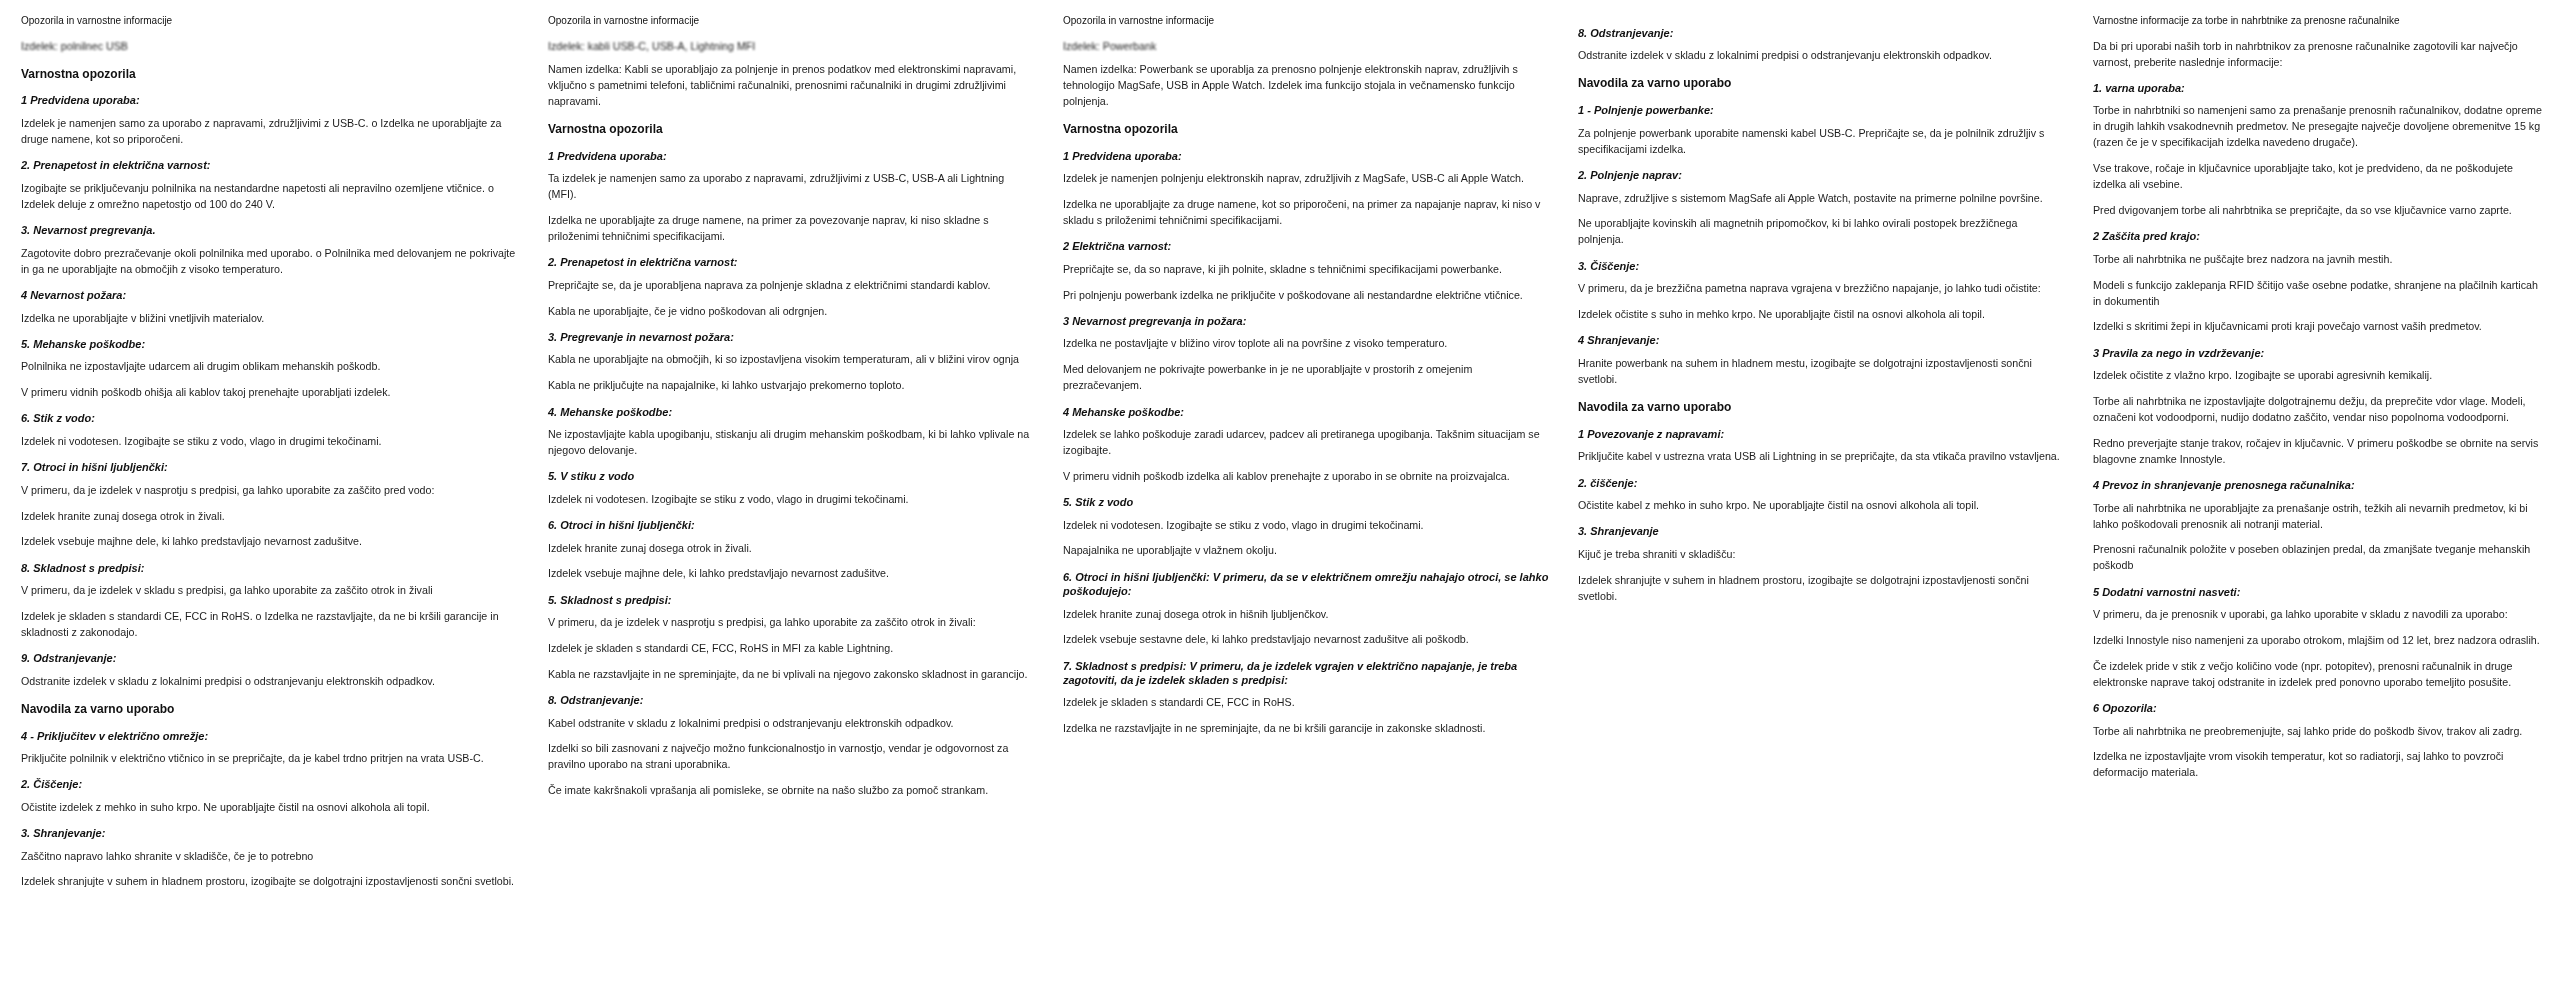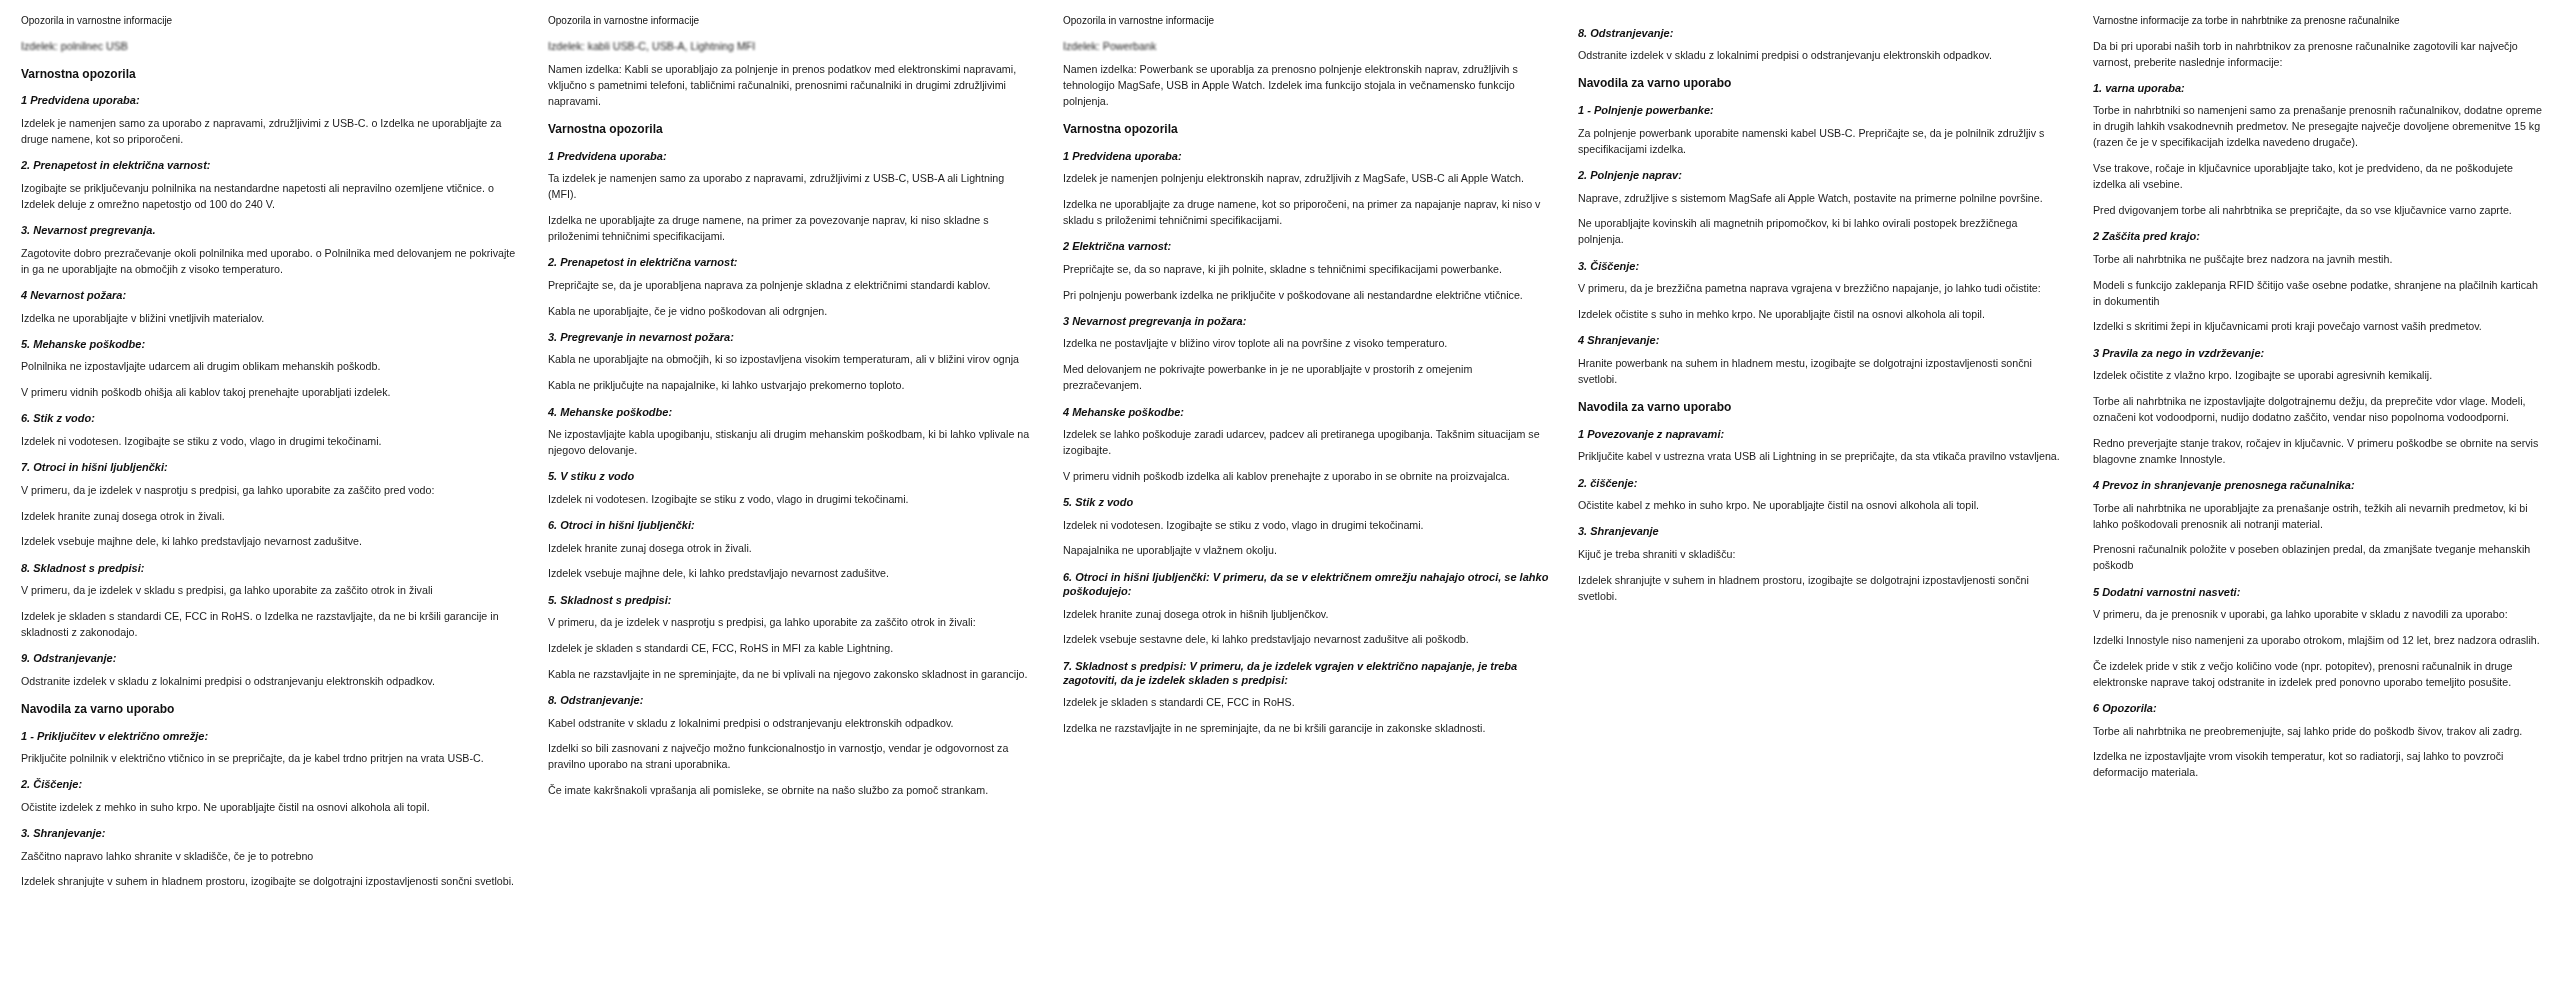--- a/index.html
+++ b/index.html
@@ -99,21 +99,21 @@
       <h3 class="sub">7. Otroci in hišni ljubljenčki:</h3>
       <p class="para blurry">V primeru, da je izdelek v nasprotju s predpisi, ga lahko uporabite za zaščito pred vodo:</p>
       <p class="para">Izdelek hranite zunaj dosega otrok in živali.</p>
       <p class="para">Izdelek vsebuje majhne dele, ki lahko predstavljajo nevarnost zadušitve.</p>
       <h3 class="sub">8. Skladnost s predpisi:</h3>
       <p class="para">V primeru, da je izdelek v skladu s predpisi, ga lahko uporabite za zaščito otrok in živali</p>
       <p class="para">Izdelek je skladen s standardi CE, FCC in RoHS. o Izdelka ne razstavljajte, da ne bi kršili garancije in skladnosti z zakonodajo.</p>
       <h3 class="sub">9. Odstranjevanje:</h3>
       <p class="para">Odstranite izdelek v skladu z lokalnimi predpisi o odstranjevanju elektronskih odpadkov.</p>
       <h2 class="sec">Navodila za varno uporabo</h2>
-      <h3 class="sub blurry">1 - Priključitev v električno omrežje:</h3>
+      <h3 class="sub blurry">4 - Priključitev v električno omrežje:</h3>
       <p class="para">Priključite polnilnik v električno vtičnico in se prepričajte, da je kabel trdno pritrjen na vrata USB-C.</p>
       <h3 class="sub">2. Čiščenje:</h3>
       <p class="para">Očistite izdelek z mehko in suho krpo. Ne uporabljajte čistil na osnovi alkohola ali topil.</p>
       <h3 class="sub">3. Shranjevanje:</h3>
       <p class="para">Zaščitno napravo lahko shranite v skladišče, če je to potrebno</p>
       <p class="para">Izdelek shranjujte v suhem in hladnem prostoru, izogibajte se dolgotrajni izpostavljenosti sončni svetlobi.</p>
     </div>
   <div class="col col-2">
       <h1 class="doc-title">Opozorila in varnostne informacije</h1>
       <p class="para tight blurry-strong">Izdelek: kabli USB-C, USB-A, Lightning MFI</p>

